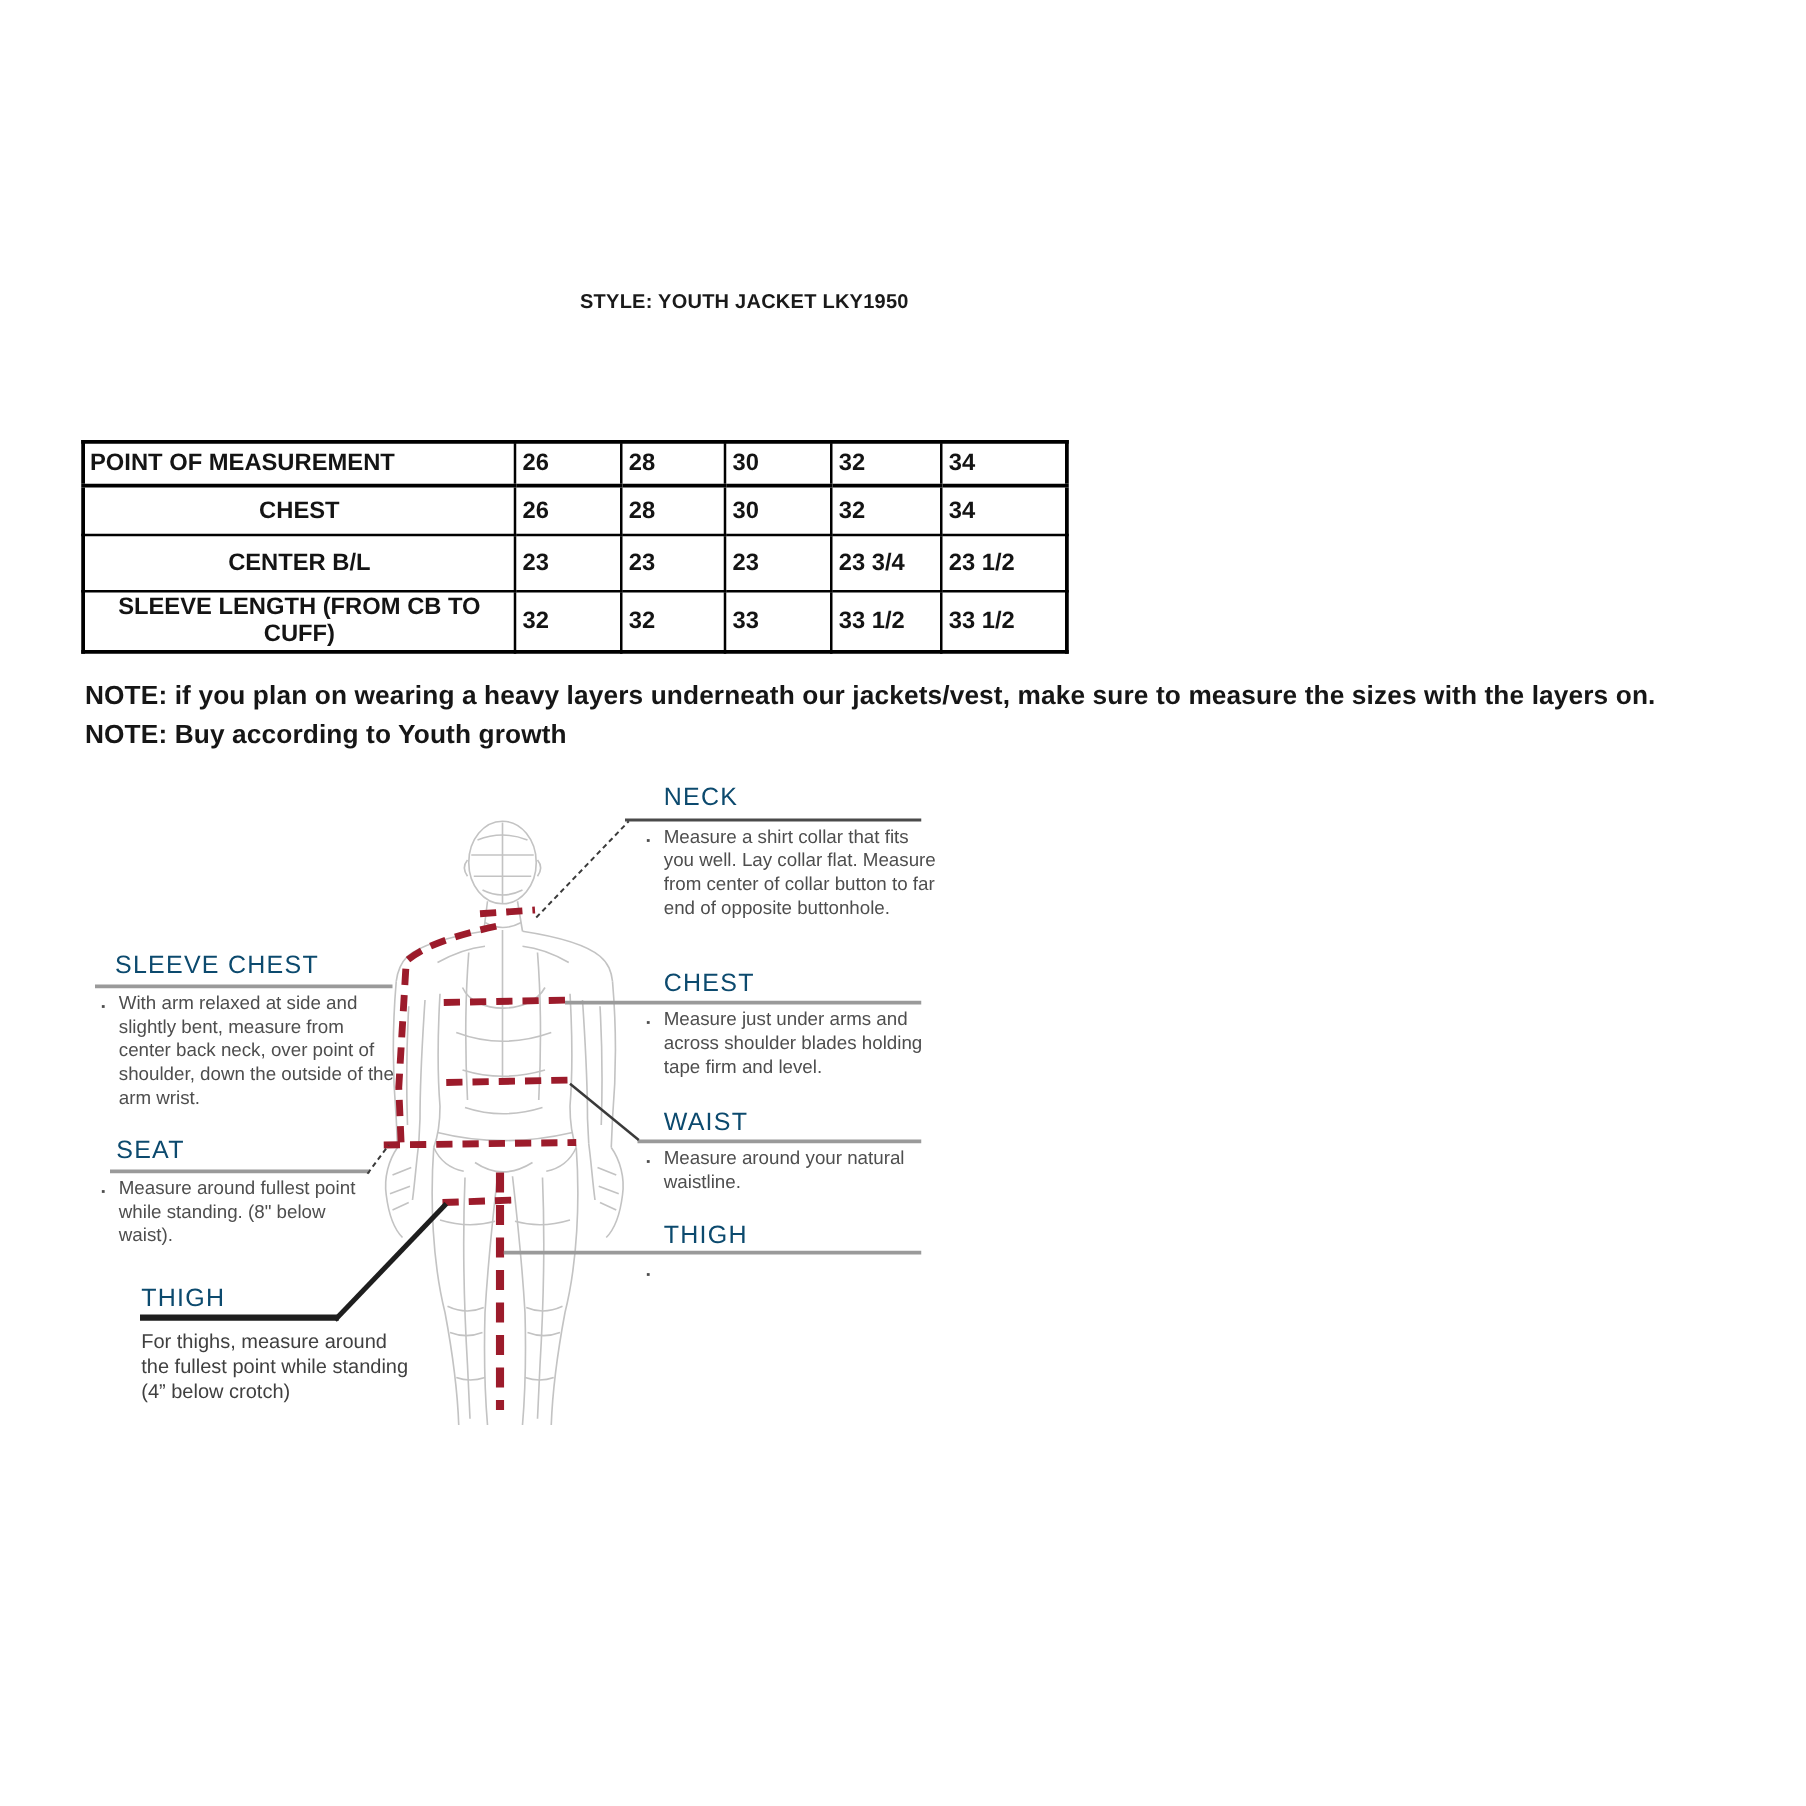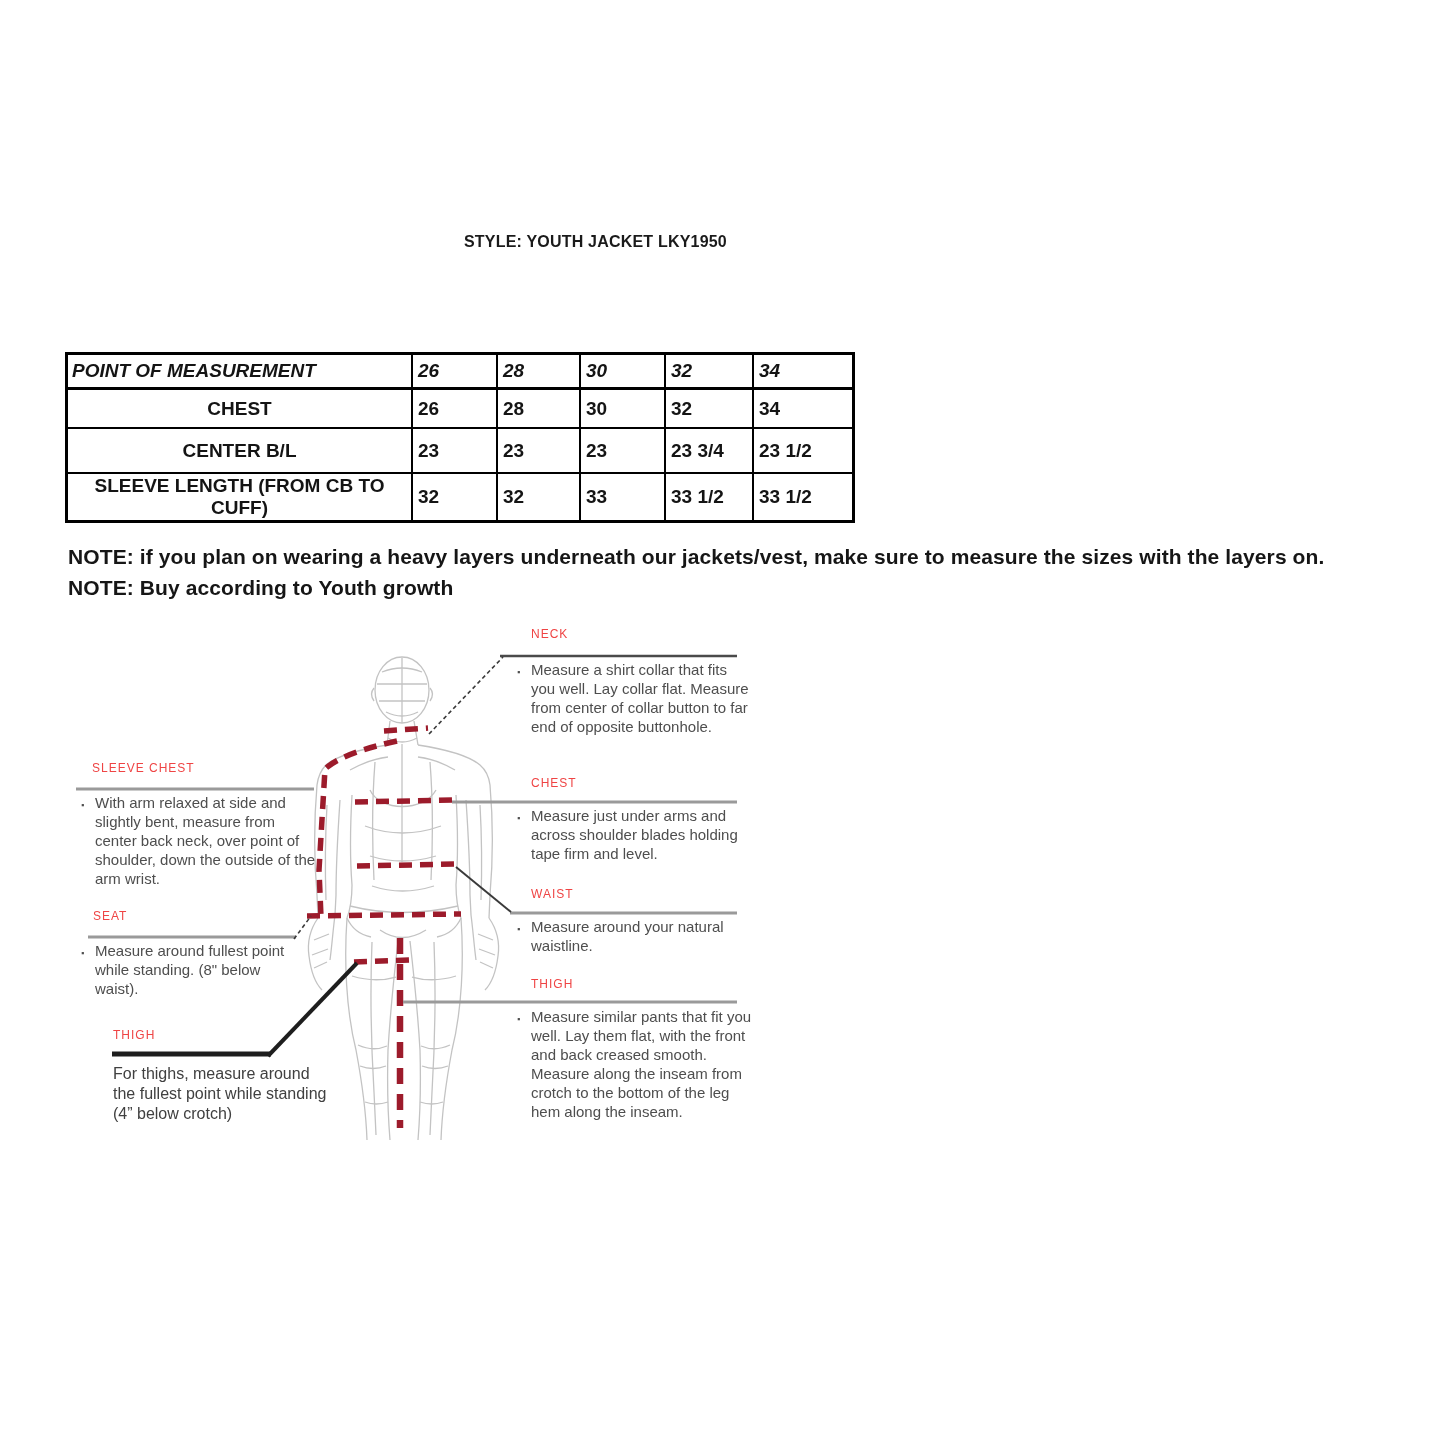--- a/index.html
+++ b/index.html
@@ -4,31 +4,31 @@
 <style>
   html,body{margin:0;padding:0;background:#fff;}
   .page{position:relative;width:1445px;height:1445px;background:#ffffff;overflow:hidden;
         font-family:"Liberation Sans",sans-serif;color:#111;}
   .title{position:absolute;left:464px;top:233px;font-size:16px;font-weight:bold;color:#1a1a1a;letter-spacing:.2px;}
 
   
   table.size{position:absolute;left:65px;top:352px;border-collapse:collapse;table-layout:fixed;}
   table.size td{border:2px solid #000;font-size:19px;padding:0 0 0 5px;vertical-align:middle;color:#141414;}
   table.size{border:3px solid #000;}
-  table.size tr.hdr td{border-bottom:3px solid #000;font-weight:bold;height:32px;font-style:italic;}
+  table.size tr.hdr td{border-bottom:3px solid #000;font-weight:bold;height:32px;}
   table.size td.lbl{font-weight:bold;text-align:center;padding:0;}
   table.size tr.hdr td.lbl{text-align:left;padding-left:4px;}
   table.size td.val{font-weight:bold;}
   .c0{width:339px}.c1{width:78px}.c2{width:76px}.c3{width:78px}.c4{width:81px}.c5{width:93px}
   tr.r1 td{height:37px}tr.r2 td{height:43px}tr.r3 td{height:46px}
 
   .note{position:absolute;left:68px;font-size:21px;font-weight:bold;color:#161616;letter-spacing:.1px;}
 
   
-  .dl-title{position:absolute;font-size:12px;color:#ef4444;letter-spacing:1px;font-weight:400;white-space:nowrap;}
+  .dl-title{position:absolute;font-size:20px;color:#0c4a6e;letter-spacing:1px;font-weight:400;white-space:nowrap;}
   .dl-desc{position:absolute;font-size:15px;line-height:19px;color:#4e4e4e;padding-left:15px;}
   .dl-desc .bullet{position:absolute;left:1px;top:3px;font-size:9px;color:#4e4e4e;}
   .dl-desc.nobullet{padding-left:0;font-size:16px;line-height:20px;color:#404040;}
   .clip{overflow:hidden;}
   svg.overlay{position:absolute;left:0;top:0;pointer-events:none;}
 </style>
 </head>
 <body>
 
 <div class="page">
@@ -197,21 +197,20 @@
 
   <div class="dl-title" style="left:93px;top:909px;text-align:center;">SEAT</div>
   <div class="dl-desc" style="left:80px;top:941px;width:210px;">
     <span class="bullet">▪</span>
     <span>Measure around fullest point while standing. (8" below waist).</span>
   </div>
 
   <div class="dl-title" style="left:531px;top:977px;">THIGH</div>
   <div class="dl-desc clip" style="left:516px;top:1007px;width:222px;height:126px;">
     <span class="bullet">▪</span>
-    <span>Measure similar pants that fit you well. Lay them flat, with the front and back creased smooth. Measure along the inseam from crotch to the bottom of the leg hem along the inseam.</span>
   </div>
 
   <div class="dl-title" style="left:113px;top:1028px;">THIGH</div>
   <div class="dl-desc nobullet" style="left:113px;top:1064px;width:215px;">
     <span>For thighs, measure around the fullest point while standing (4” below crotch)</span>
   </div>
 
 </div>
 
 </body></html>

